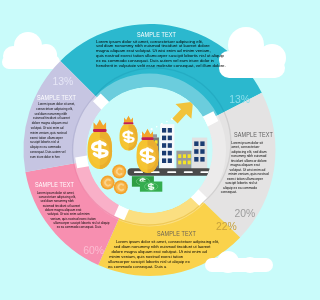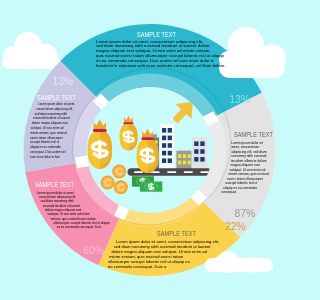--- a/index.html
+++ b/index.html
@@ -236,18 +236,18 @@
   <div class="fl"></div><div class="fr"></div>
   <span class="p">Lorem ipsum dolor sit amet, consectetuer adipiscing elit, sed diam nonummy nibh euismod tincidunt ut laoreet dolore magna aliquam erat volutpat. Ut wisi enim ad minim veniam, quis nostrud exerci tation ullamcorper suscipit lobortis nisl ut aliquip ex ea commodo consequat. Duis autem vel eum iriure dolor in hen</span>
 </div>
 
 <div class="hd hd-teal">SAMPLE TEXT</div>
 <div class="hd hd-gray">SAMPLE TEXT</div>
 <div class="hd hd-yellow">SAMPLE TEXT</div>
 <div class="hd hd-pink">SAMPLE TEXT</div>
 <div class="hd hd-purple">SAMPLE TEXT</div>
 <div class="pctlbl" style="left:229.3px;top:95.2px;color:#8adeeb">13%</div>
-<div class="pctlbl" style="left:234.5px;top:208.9px;color:#9c9c9c">87%</div>
-<div class="pctlbl" style="left:225px;top:222.2px;color:#c7a23c">22%</div>
+<div class="pctlbl" style="left:234.5px;top:208.9px;color:#9c9c9c">20%</div>
+<div class="pctlbl" style="left:216px;top:222.2px;color:#c7a23c">22%</div>
 <div class="pctlbl" style="left:83.3px;top:245.7px;color:#fbbdd2">60%</div>
 <div class="pctlbl" style="left:52.5px;top:77.2px;color:#e6e6f6">13%</div>
 
 </div>
 
 </body></html>

